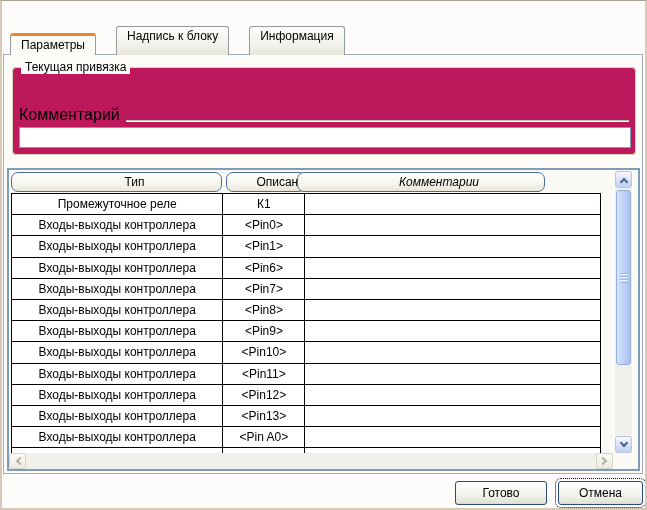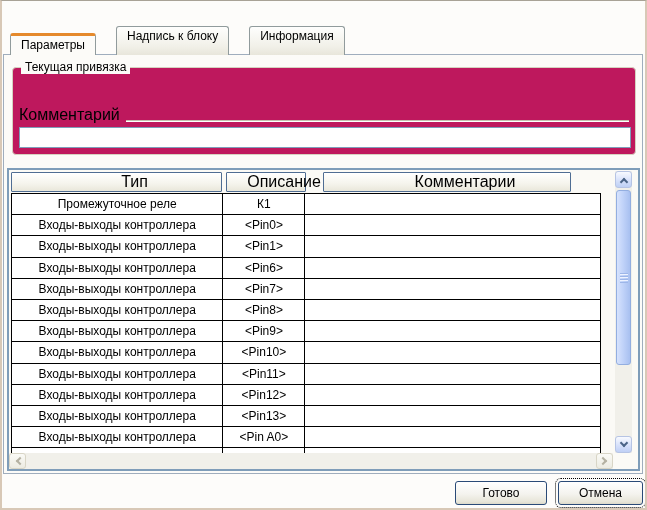--- a/index.html
+++ b/index.html
@@ -45,28 +45,28 @@
     border-top:1px solid #c3bfad; border-bottom:1px solid #ffffff; }
   .comment-input{ position:absolute; left:6px; top:59px; width:612px; height:21px;
     border:1px solid #7f9db9; background:#ffffff; font-family:"Liberation Sans",sans-serif;
     font-size:12px; padding:0 3px; outline:none; }
 
   
   .table-container{ position:absolute; left:3px; top:113px; width:633px; height:303px;
     border:2px solid #7f9db9; background:#fbfaf6; }
 
   .grid-header-btn{ position:absolute; top:2px; height:20px;
-    border:1px solid #4f6d93; border-radius:1px;
+    border:1px solid #4f6d93; border-radius:7px;
     background:linear-gradient(180deg,#ffffff 0%,#f5f4ec 60%,#e9e7da 100%);
     box-shadow:inset 0 1px 0 #ffffff;
     display:flex; align-items:center; justify-content:center;
-    font-size:16px; cursor:default;padding-left:36px; }
+    font-size:12px; cursor:default;padding-left:36px; }
   .hb-type{ left:2px;  width:211px; }
   .hb-desc{ left:217px; width:80px; }
-  .hb-comm{ left:314px; width:248px; }
+  .hb-comm{ left:288px; width:248px;font-style:italic; }
 
   .grid-wrap{ position:absolute; left:2px; top:23px; width:592px; height:260px; overflow:hidden; }
   table.grid{ border-collapse:collapse; table-layout:fixed; width:590px; }
   table.grid td{ border:1px solid #000; background:#fff; height:21.2px;
     font-size:12px; text-align:center; padding:0 2px; overflow:hidden; white-space:nowrap; }
   col.c-type{ width:211px; } col.c-desc{ width:82px; } col.c-comm{ width:295px; }
 
   
   .vscroll{ position:absolute; left:606px; top:1px; width:17px; height:282px; background:#f1f0ea; }
   .hscroll{ position:absolute; left:0; top:283px; width:604px; height:16px; background:#f1f0ea; }

